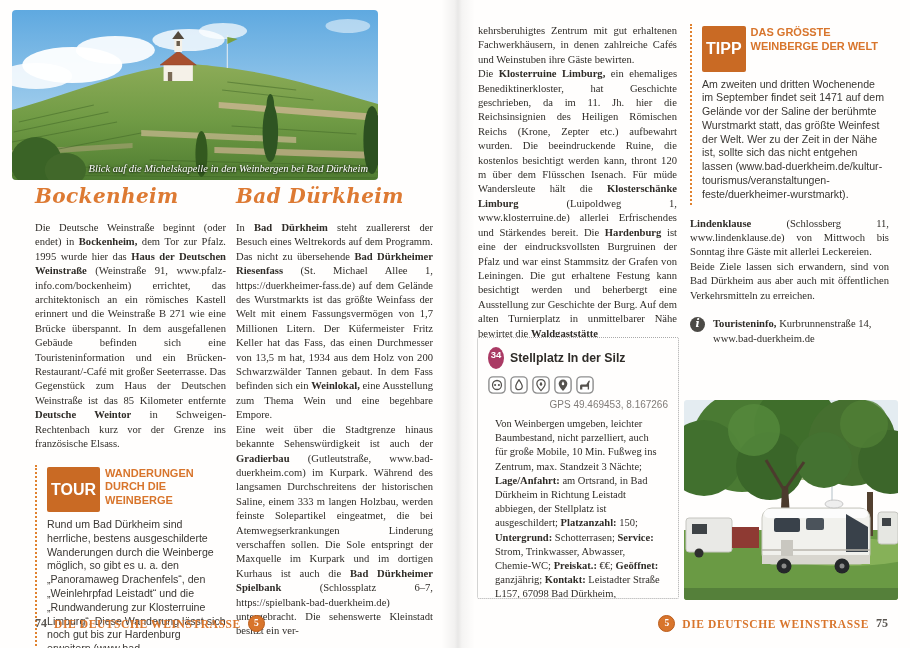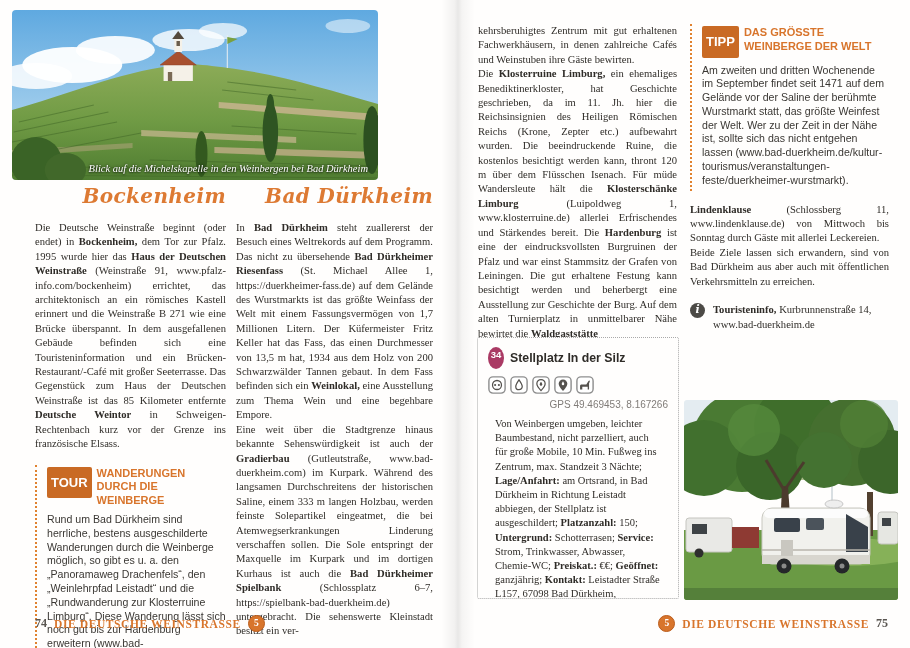--- a/index.html
+++ b/index.html
@@ -17,29 +17,29 @@
 
   
   .col{position:absolute;text-align:justify}
   .col1{left:35px;top:184px;width:191px}
   .col2{left:236px;top:184px;width:197px}
   .col3{left:478px;top:24px;width:199px}
   .col4{left:690px;top:24px;width:199px}
   p.serif{font-size:10.6px;line-height:14.4px;margin:0;overflow-wrap:break-word}
   .bold{font-weight:bold}
   .script{font-family:"DejaVu Serif",serif;font-style:italic;font-weight:bold;color:#dd7a33;
-          font-size:20px;margin:0 0 13px;text-align:right;letter-spacing:.4px}
+          font-size:20px;margin:0 0 13px;text-align:left;letter-spacing:.4px}
 
   
   .tip{border-left:2px dotted #e0822f;padding:2px 0 3px 10px;text-align:left}
   .tour{margin-top:13px}
   .tipp{margin-bottom:12px}
   .box-head{display:flex;gap:5px;align-items:flex-start;font-family:"Liberation Sans",sans-serif;
             font-weight:bold;font-size:11px;line-height:13.5px;color:#d8752c;margin-bottom:6px}
-  .badge{background:#c96a24;color:#fff;padding:9px 4px;border-radius:2px;flex:0 0 auto;font-size:13px;line-height:13.5px}
+  .badge{background:#c96a24;color:#fff;padding:16px 4px;border-radius:2px;flex:0 0 auto;font-size:16px;line-height:13.5px}
   .box-body{font-family:"Liberation Sans",sans-serif;font-size:10.6px;line-height:13.8px;color:#3a3733;margin:0;overflow-wrap:break-word}
   .tinfo{display:flex;gap:8px;margin-top:14px;text-align:left}
   .info-icon{flex:0 0 auto;width:15px;height:15px;border-radius:50%;background:#4c4a46;color:#fff;
              font-family:"DejaVu Serif",serif;font-style:italic;font-weight:bold;font-size:11px;line-height:14px;text-align:center}
 
   
   .stellplatz{position:absolute;left:477px;top:337px;width:202px;height:262px;box-sizing:border-box;
               border:1px dotted #a9a9a9;border-radius:2px;padding:9px 10px;overflow:hidden;background:#fffefd}
   .sp-head{display:flex;align-items:center;gap:6px;font-family:"Liberation Sans",sans-serif;
            font-weight:bold;font-size:12.3px;color:#2f2c28;text-align:left}
@@ -254,21 +254,21 @@
   </figure>
 
   <section class="col col4">
     <aside class="tip tipp">
       <div class="box-head">
         <span class="badge">TIPP</span>
         <span>DAS GRÖSSTE WEINBERGE DER WELT</span>
       </div>
       <p class="box-body">Am zweiten und dritten Wochenende im September findet seit 1471 auf dem Gelände vor der Saline der berühmte Wurstmarkt statt, das größte Weinfest der Welt. Wer zu der Zeit in der Nähe ist, sollte sich das nicht entgehen lassen (www.bad-duerkheim.de/kultur-tourismus/veranstaltungen-feste/duerkheimer-wurstmarkt).</p>
     </aside>
-    <p class="serif"><span class="bold">Lindenklause</span><span> (Schlossberg 11, www.lindenklause.de) von Mittwoch bis Sonntag durch Gäste mit allerlei Leckereien.</span></p>
+    <p class="serif"><span class="bold">Lindenklause</span><span> (Schlossberg 11, www.lindenklause.de) von Mittwoch bis Sonntag ihre Gäste mit allerlei Leckereien.</span></p>
     <p class="serif">Beide Ziele lassen sich erwandern, sind von Bad Dürkheim aus aber auch mit öffentlichen Verkehrsmitteln zu erreichen.</p>
     <div class="tinfo">
       <span class="info-icon">i</span>
       <p class="serif"><span class="bold">Touristeninfo,</span><span> Kurbrunnenstraße 14, www.bad-duerkheim.de</span></p>
     </div>
   </section>
 
   <div class="footer footer-left">
     <span class="pagenum">74</span>
     <span class="ftitle">DIE DEUTSCHE WEINSTRASSE</span>

